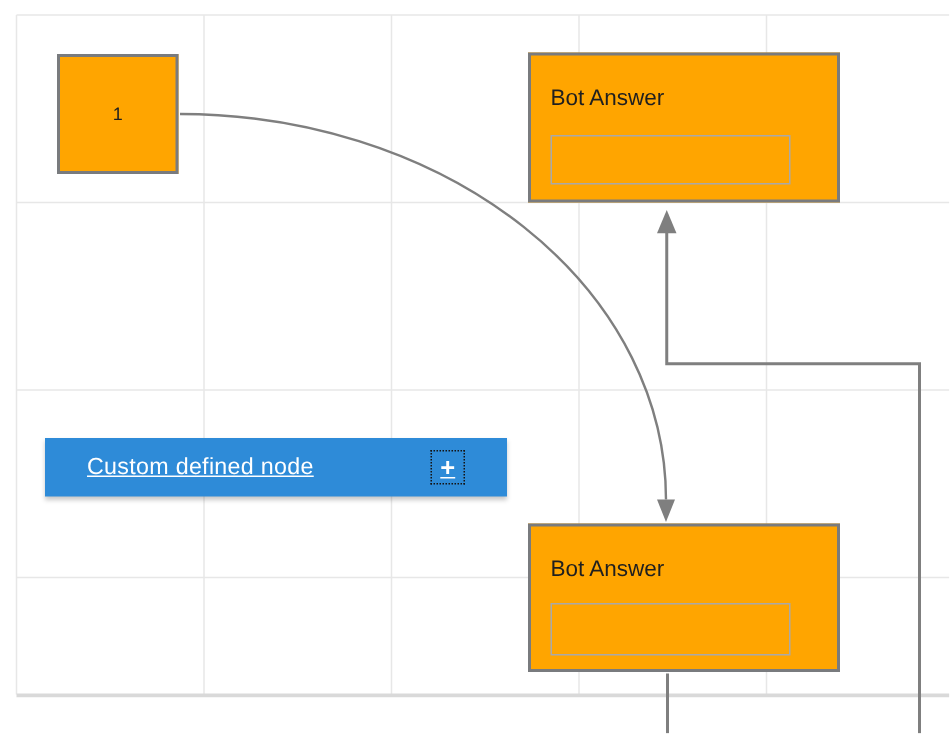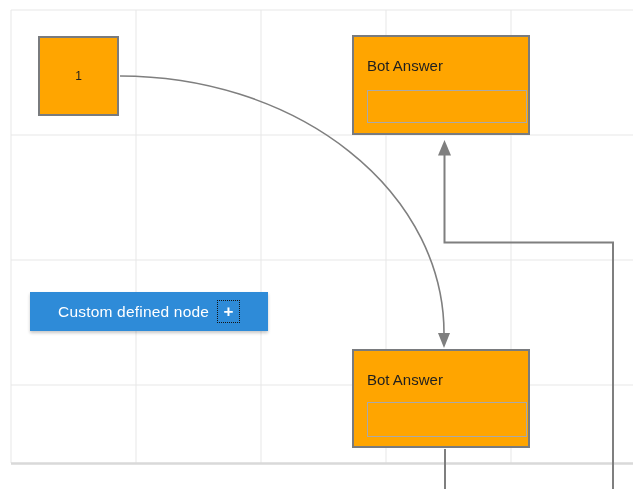--- a/index.html
+++ b/index.html
@@ -16,37 +16,38 @@
   .arrowhead{fill:var(--c-connector,#7f7f7f);stroke:none;}
 
   .node{position:absolute;box-sizing:border-box;}
   .orange-node{
     background:var(--c-node_fill,#ffa500);
     border:2px solid var(--c-node_border,#797b7e);
   }
   #node1{left:38px;top:36px;width:81px;height:80px;
     display:flex;align-items:center;justify-content:center;
     font-size:12px;color:var(--c-node_text,#1f1f1f);}
-  .bot-node{width:178px;}
+  .bot-node{width:208px;}
   #bot-top{left:352px;top:35px;height:100px;}
   #bot-bottom{left:352px;top:349px;height:99px;}
   .bot-title{position:absolute;left:13px;top:20px;font-size:15px;
     color:var(--c-node_text,#1f1f1f);white-space:nowrap;}
   .bot-input{position:absolute;left:13px;top:53px;width:160px;height:33px;
     box-sizing:border-box;border:1px solid var(--c-inner_border,#a9a9a9);
     background:transparent;font-size:13px;color:var(--c-node_text,#1f1f1f);
     padding:0 6px;outline:none;}
   #bot-bottom .bot-input{top:51px;height:35px;}
 
   #custom-node{
-    left:30px;top:292px;width:238px;height:39px;
+    left:30px;top:292px;width:308px;height:39px;
     background:var(--c-custom_node_fill,#2e8bd8);
     display:flex;align-items:center;
     box-shadow:0 2px 3px rgba(0,0,0,0.22);
     color:var(--c-custom_node_text,#ffffff);
+    text-decoration:underline;
   }
   #custom-node .label{flex:1;padding-left:28px;font-size:15.5px;letter-spacing:0.2px;}
   .add-icon{
     width:23px;height:23px;margin-right:28px;box-sizing:border-box;
     border:1px dotted #141414;
     display:flex;align-items:center;justify-content:center;
     font-size:17px;font-weight:bold;color:#ffffff;line-height:1;
     cursor:pointer;user-select:none;
   }
 </style>

